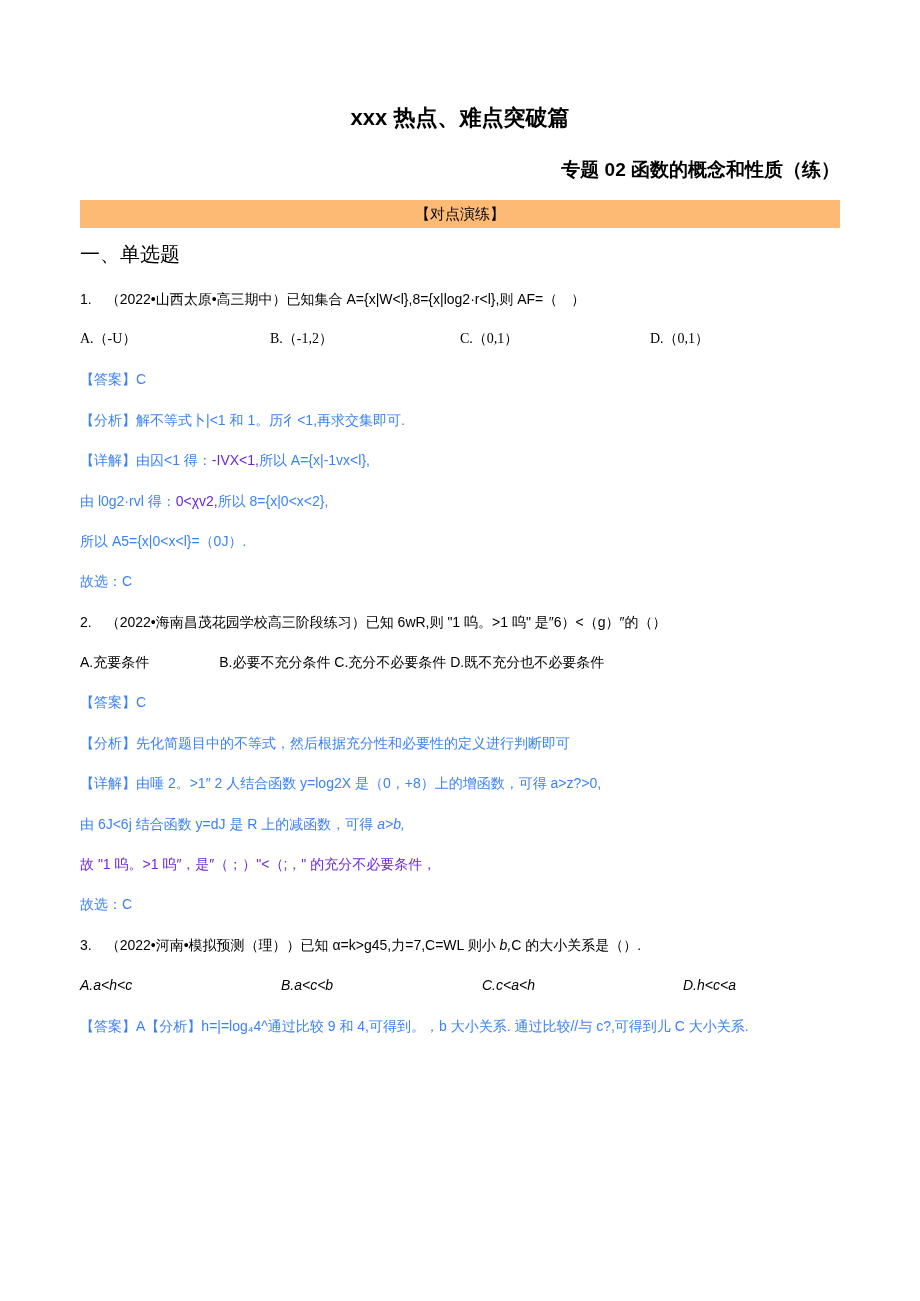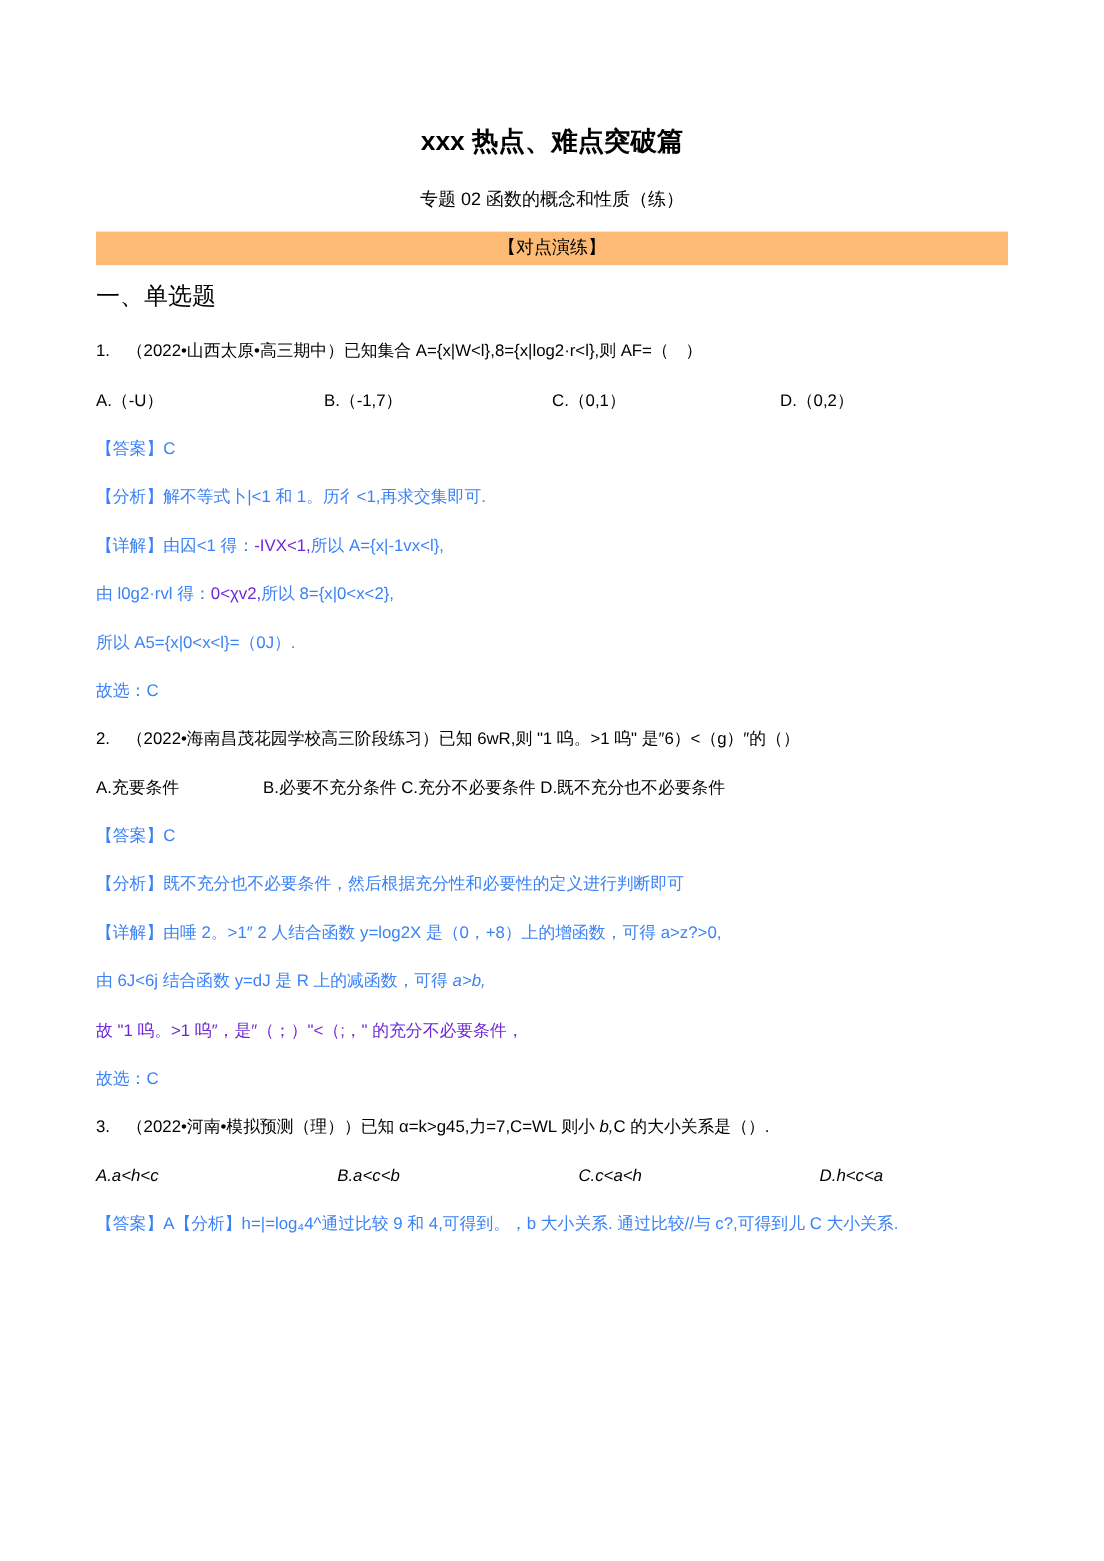--- a/index.html
+++ b/index.html
@@ -13,23 +13,24 @@
     font-size: 15px;
     line-height: 1.6;
   }
   .title {
     text-align: center;
     font-size: 22px;
     font-weight: bold;
     margin-bottom: 20px;
   }
   .subtitle {
-    text-align: center;
-    font-size: 15px;
+    text-align: right;
+    font-size: 19px;
     margin-bottom: 14px;
+    font-weight: bold;
   }
   .banner {
     background: #fdba74;
     color: #000000;
     text-align: center;
     font-size: 15px;
     padding: 2px 0;
     margin-bottom: 10px;
   }
   .section-heading {
@@ -39,20 +40,21 @@
   .q-line, .body-line, .opts {
     font-size: 14px;
     margin: 18px 0;
   }
   .opts {
     display: flex;
     gap: 0;
   }
   .opts > span {
     flex: 1;
+    font-family: Liberation Serif, serif;
   }
   .red { color: #3b82f6; }
   .black { color: #6d28d9; }
   .italic { font-style: italic; }
   .inline-opts {
     display: flex;
     justify-content: space-between;
     gap: 44px;
   }
   .inline-opts > span { flex: 1; }
@@ -61,42 +63,42 @@
 <body>
 
 <div class="title">xxx 热点、难点突破篇</div>
 <div class="subtitle">专题 02 函数的概念和性质（练）</div>
 <div class="banner">【对点演练】</div>
 <div class="section-heading">一、单选题</div>
 
 <div class="q-line">1.　（2022•山西太原•高三期中）已知集合 A={x|W&lt;l},8={x|log2·r&lt;l},则 AF=（　）</div>
 <div class="opts">
   <span>A.（-U）</span>
-  <span>B.（-1,7）</span>
+  <span>B.（-1,2）</span>
   <span>C.（0,1）</span>
-  <span>D.（0,2）</span>
+  <span>D.（0,1）</span>
 </div>
 <div class="body-line red">【答案】C</div>
 <div class="body-line">
   <span class="red">【分析】</span><span class="red">解不等式卜|&lt;1 和 1。历彳&lt;1,再求交集即可.</span>
 </div>
 <div class="body-line">
   <span class="red">【详解】</span><span class="red">由囚&lt;1 得：</span><span class="black">-IVX&lt;1,</span><span class="red">所以 A={x|-1vx&lt;l},</span>
 </div>
 <div class="body-line">
   <span class="red">由 l0g2·rvl 得：</span><span class="black">0&lt;χv2,</span><span class="red">所以 8={x|0&lt;x&lt;2},</span>
 </div>
 <div class="body-line red">所以 A5={x|0&lt;x&lt;l}=（0J）.</div>
 <div class="body-line red">故选：C</div>
 
 <div class="q-line">2.　（2022•海南昌茂花园学校高三阶段练习）已知 6wR,则 "1 呜。&gt;1 呜" 是″6）&lt;（g）″的（）</div>
 <div class="body-line">A.充要条件　　　　　B.必要不充分条件 C.充分不必要条件 D.既不充分也不必要条件</div>
 <div class="body-line red">【答案】C</div>
 <div class="body-line">
-  <span class="red">【分析】</span><span class="red">既不充分也不必要条件，然后根据充分性和必要性的定义进行判断即可</span>
+  <span class="red">【分析】</span><span class="red">先化简题目中的不等式，然后根据充分性和必要性的定义进行判断即可</span>
 </div>
 <div class="body-line">
   <span class="red">【详解】</span><span class="red">由唾 2。&gt;1″ 2 人结</span><span class="red">合函数 y=log2X 是（0，+8）上的增函数，可得 a&gt;z?&gt;0,</span>
 </div>
 <div class="body-line">
   <span class="red">由 6J&lt;6j 结合函数 y=dJ 是 R 上的减函数，可得 </span><span class="red italic">a&gt;b,</span>
 </div>
 <div class="body-line">
   <span class="black">故 "1 呜。&gt;1 呜″，是″（；）"&lt;（;，" 的充分不必要条件，</span>
 </div>

